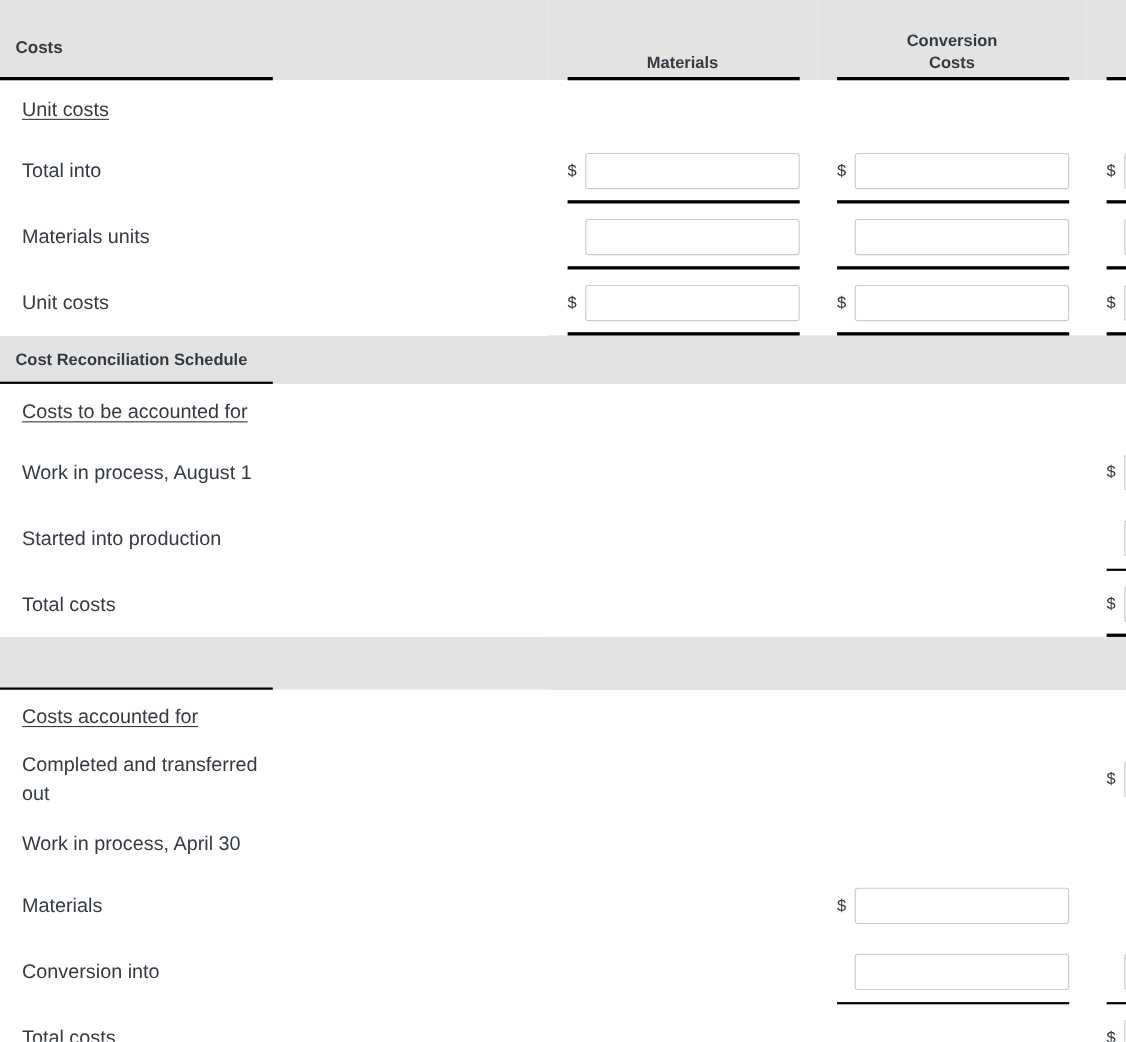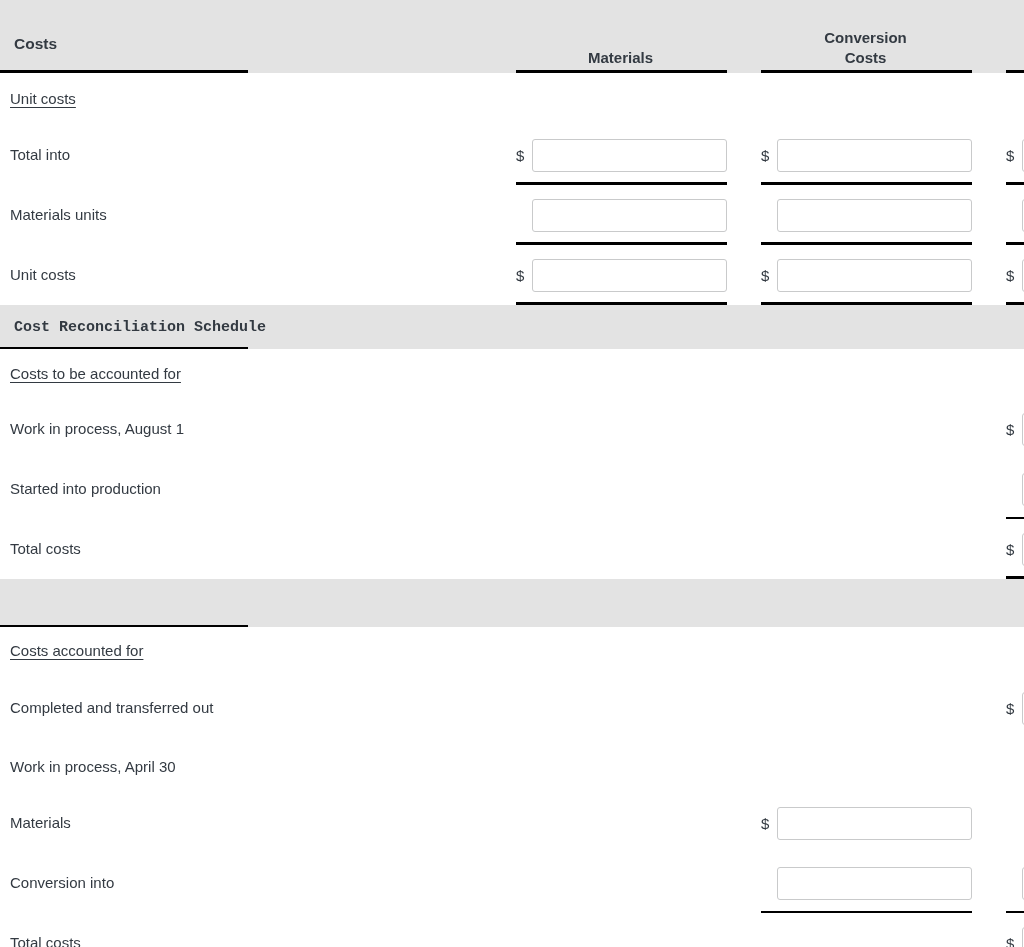--- a/index.html
+++ b/index.html
@@ -82,41 +82,40 @@
   }
 
   
   tr.section-row { background: #e3e3e3; }
   td.section-cell {
     height: 44px;
     font-size: 15px;
     font-weight: bold;
     padding-left: 14px;
     position: relative;
-    font-family: Liberation Mono, monospace;
   }
   td.section-cell::after {
     content: "";
     position: absolute;
     left: 0; bottom: 0;
     width: 248px; height: 2px;
     background: #000;
   }
   td.section-blank { height: 44px; background: #e3e3e3; }
 
   tr.section-row.tall td { height: 48px; }
 
   
   tr.data-row { height: 60px; }
 
   td.lbl {
-    font-size: 15px;
+    font-size: 18px;
     color: #333a42;
     line-height: 1.45;
-    padding-left: 10px;
+    padding-left: 20px;
     padding-right: 260px;   
   }
   td.lbl.underline-head {
     padding-right: 0;
   }
   td.lbl span.u {
     text-decoration: underline;
     text-underline-offset: 3px;
   }
   .ind-0 { padding-left: 14px; }

